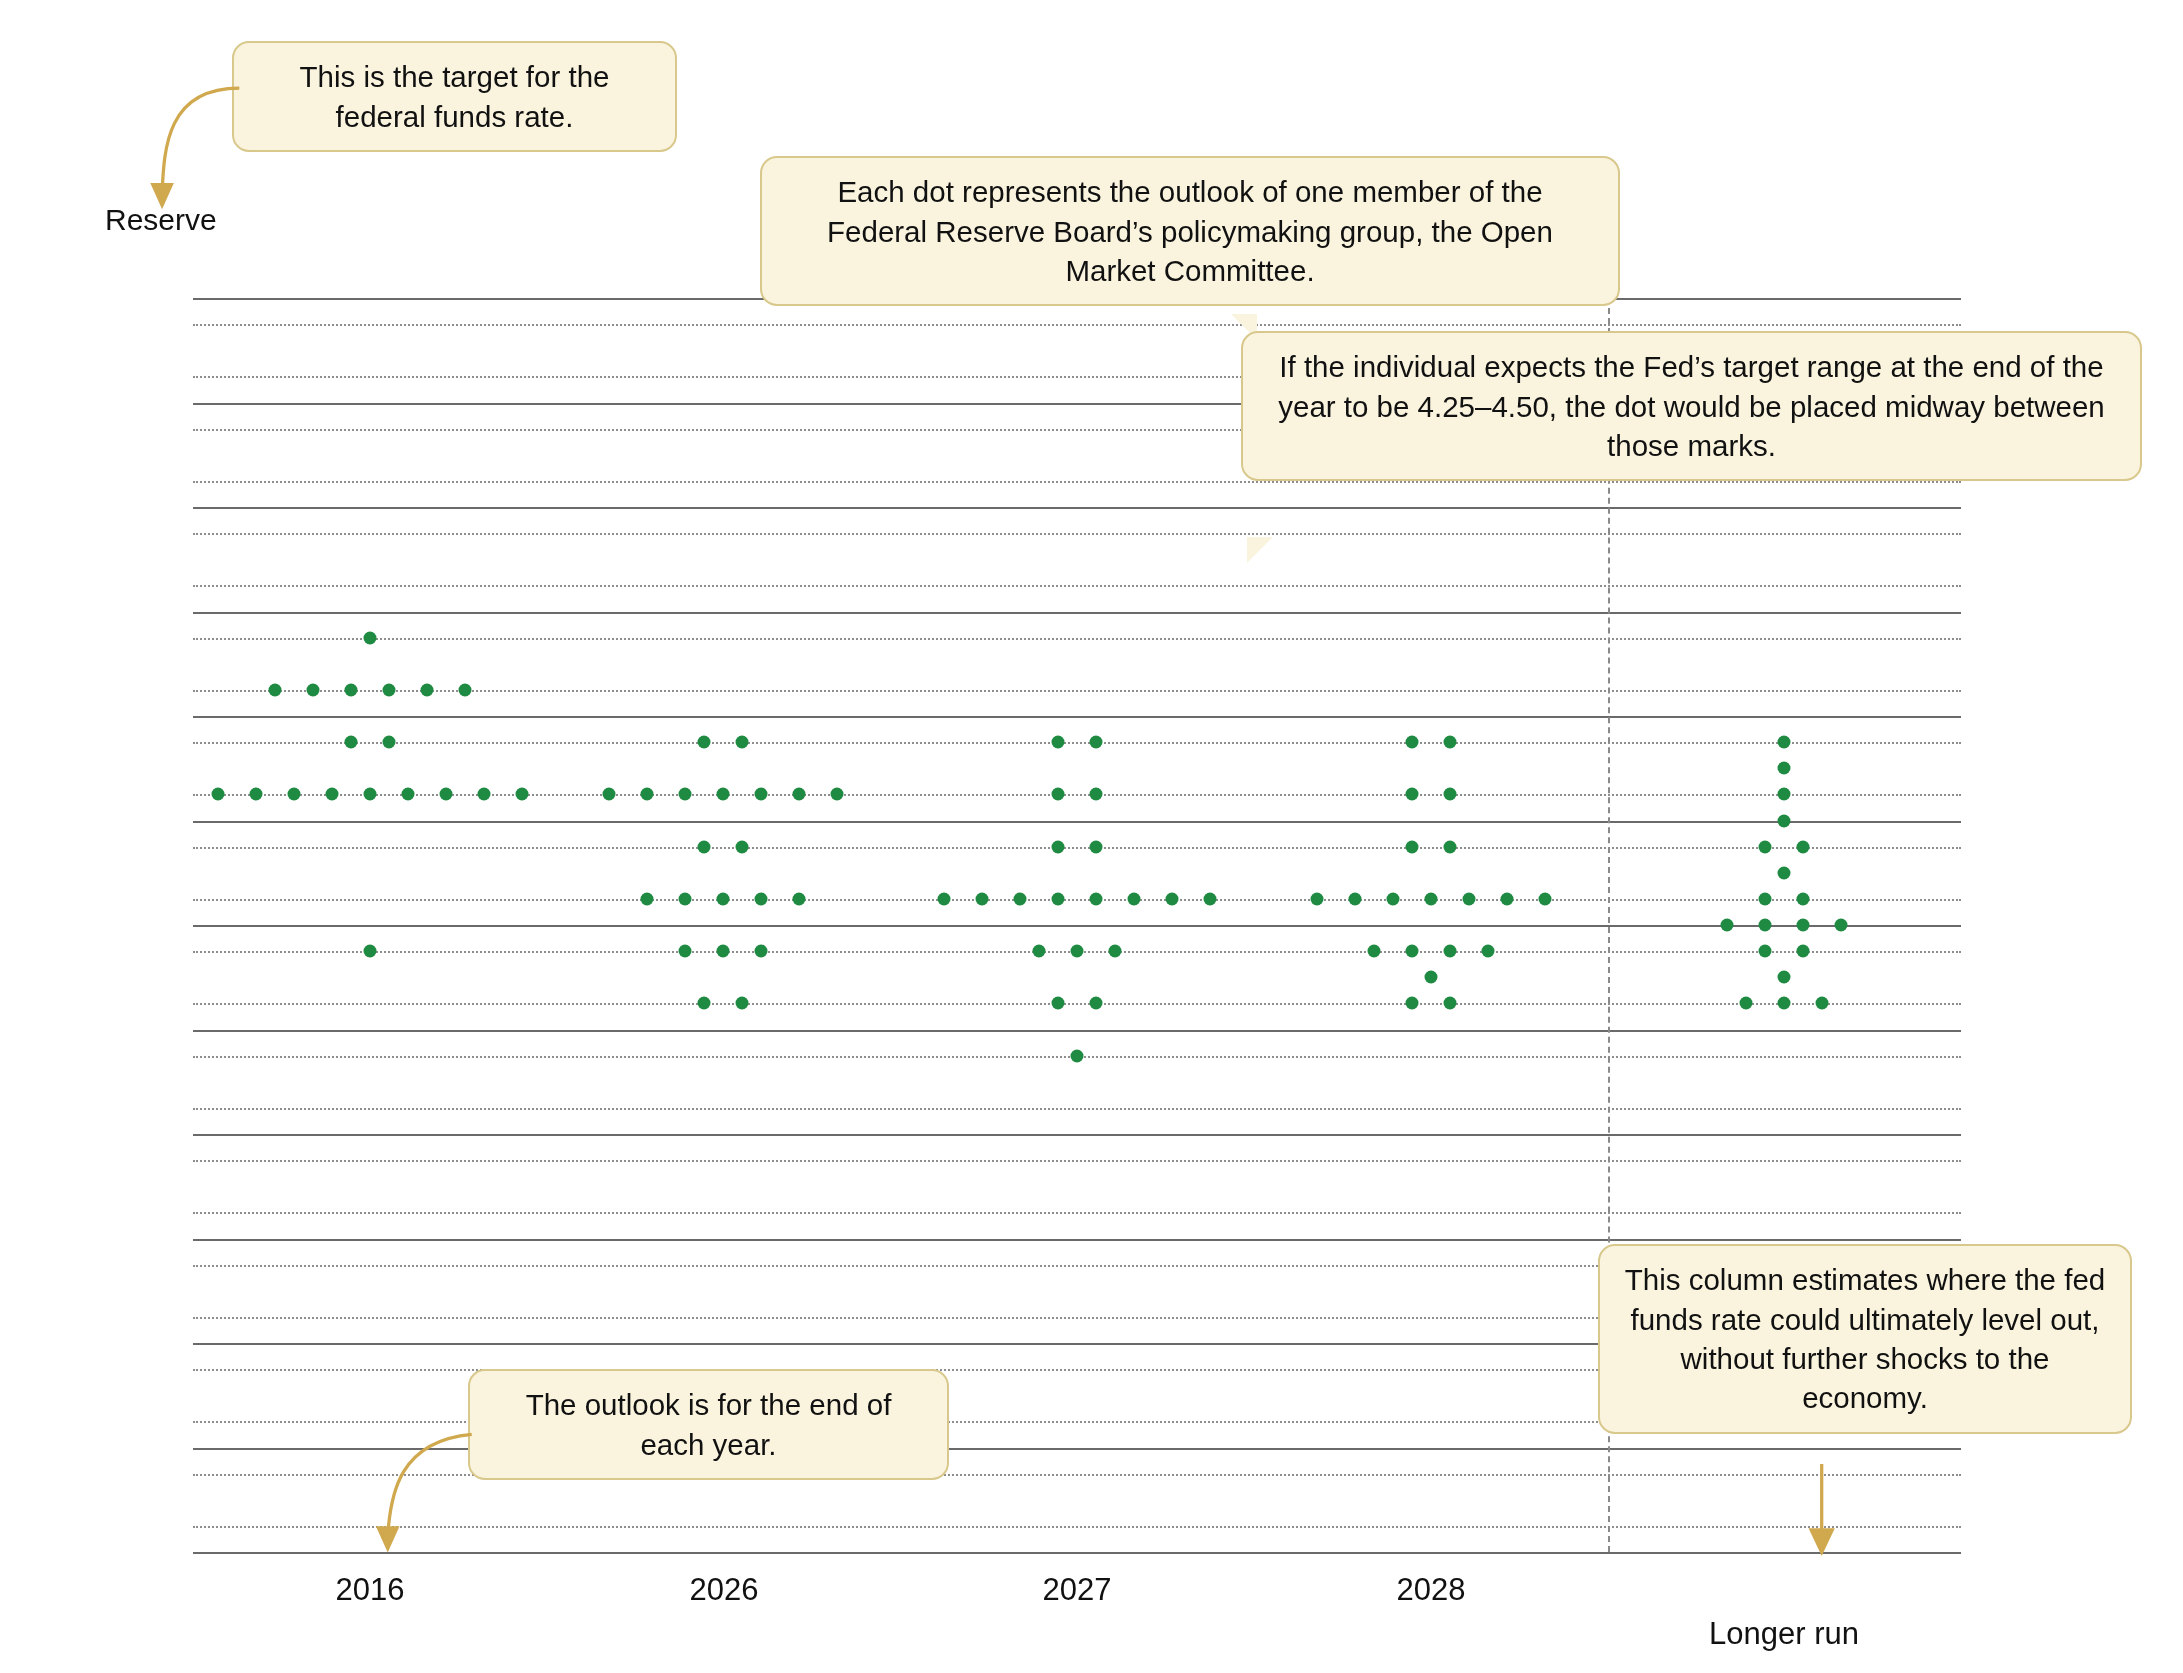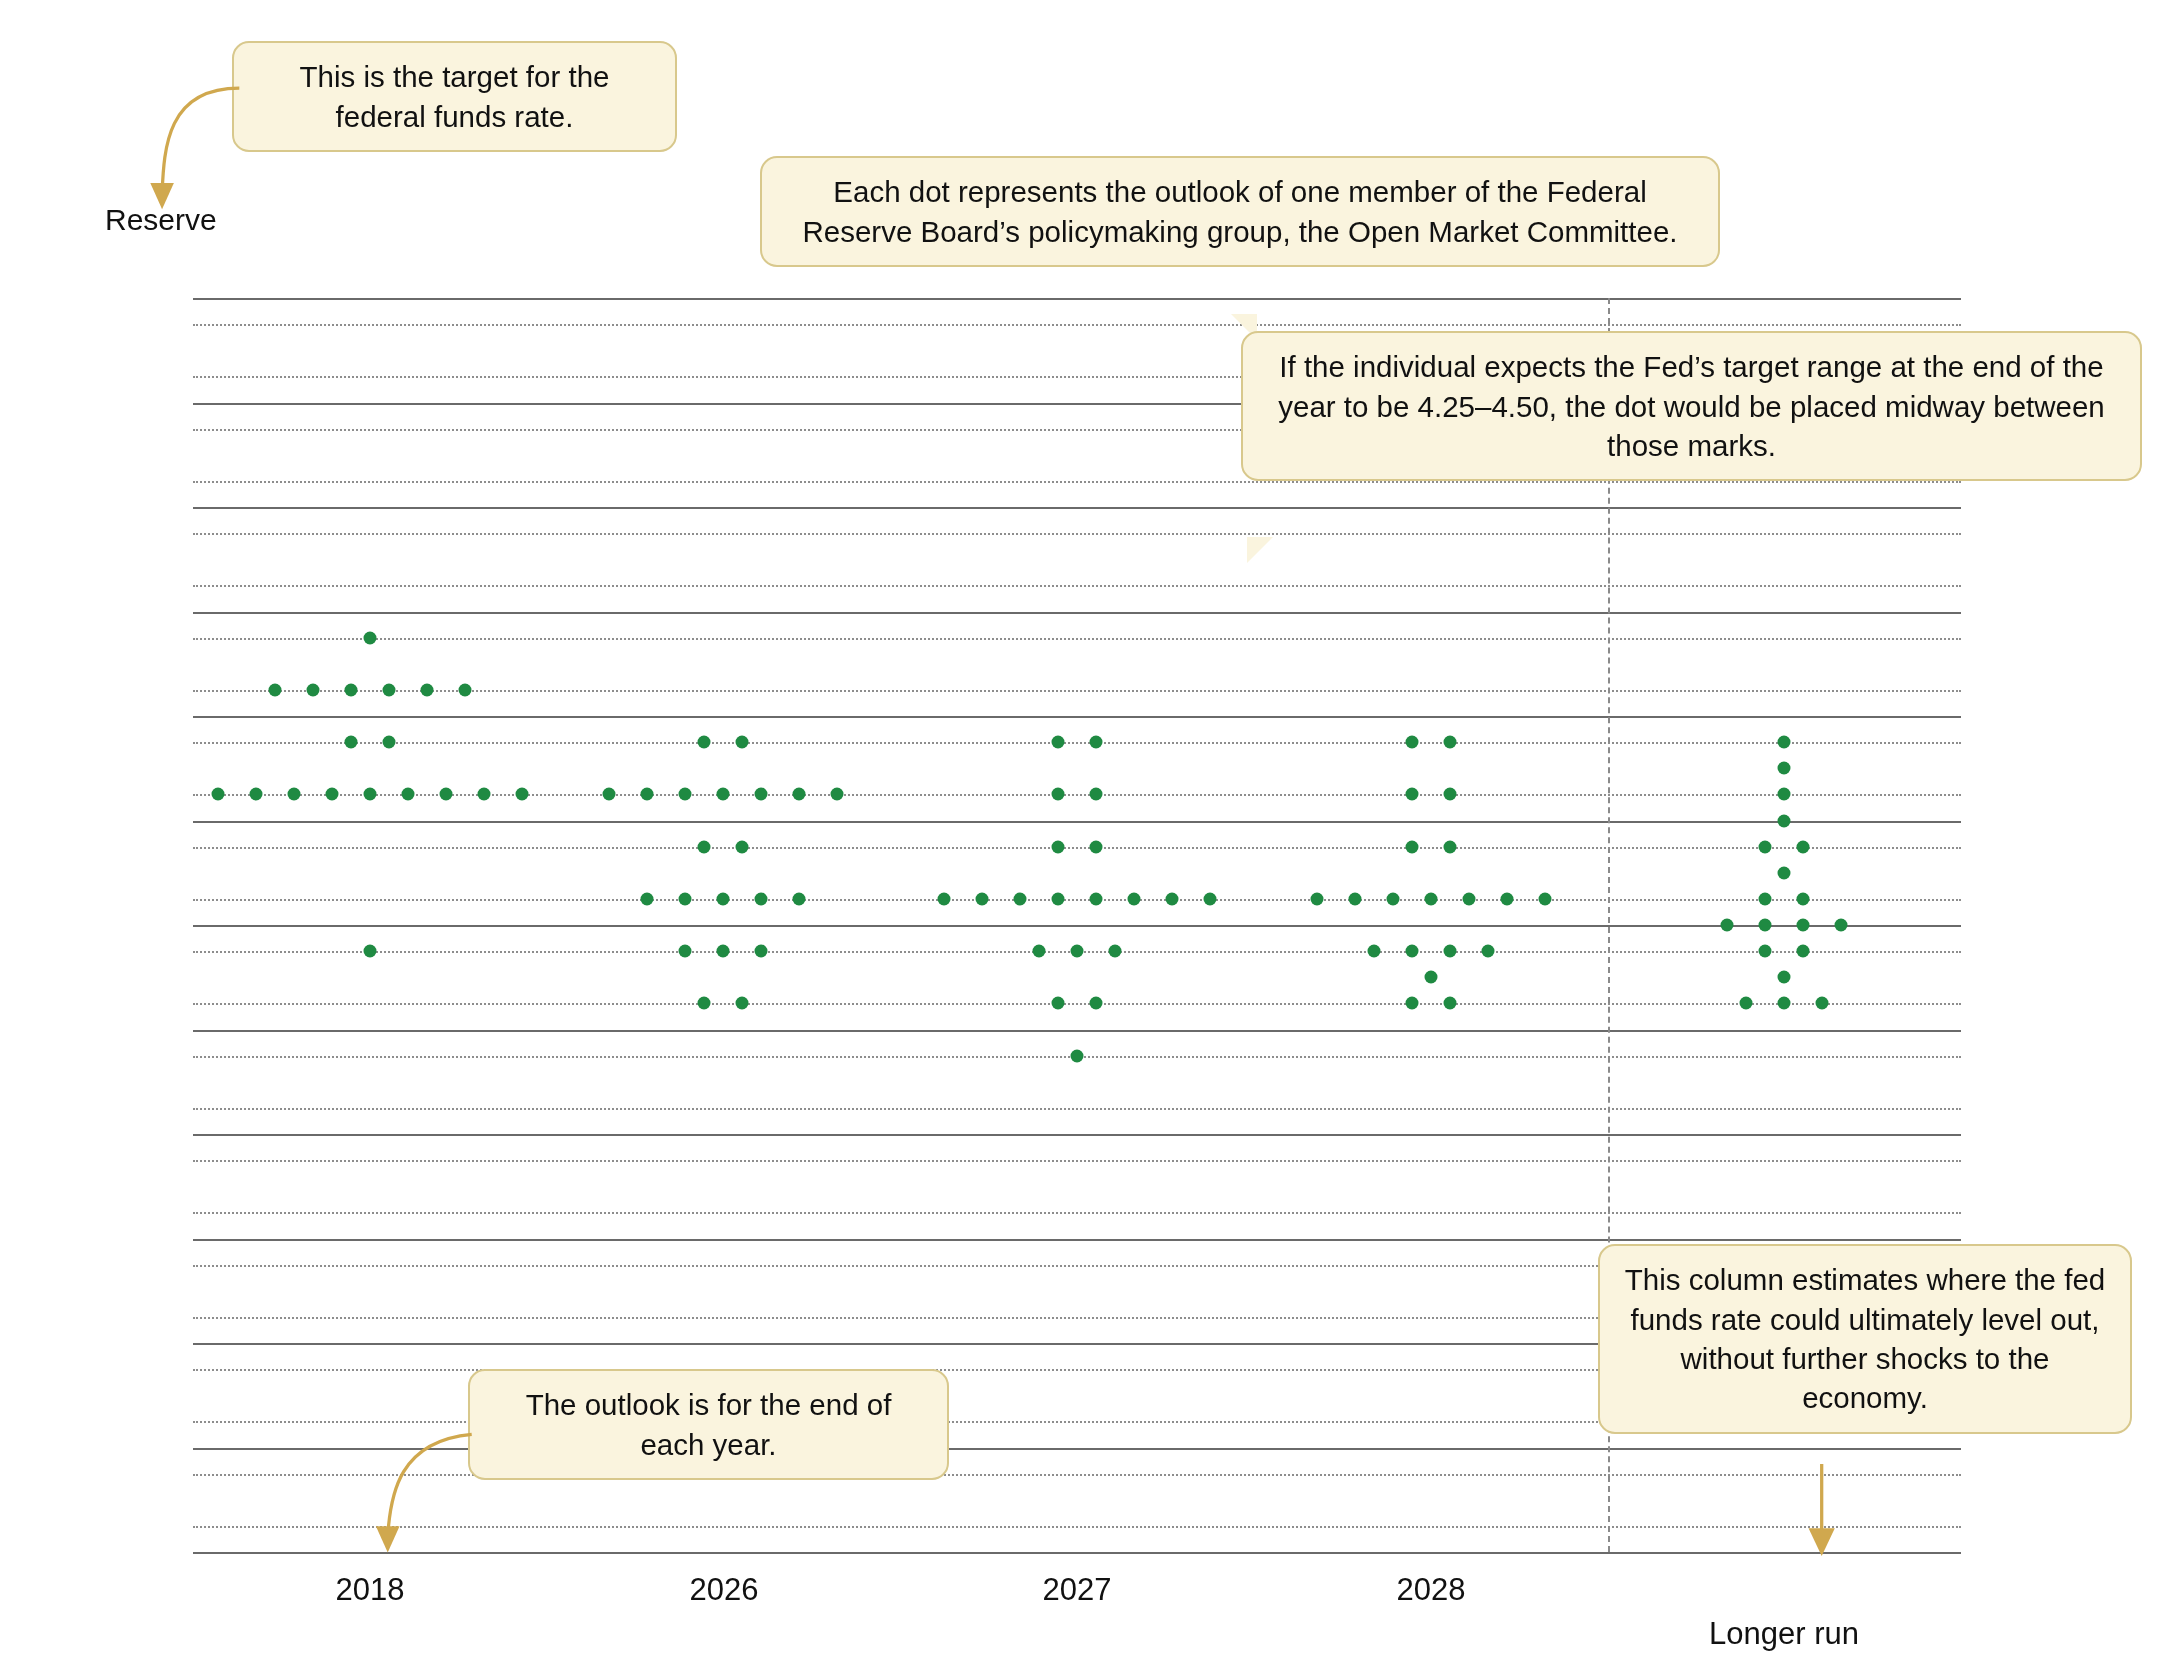--- a/index.html
+++ b/index.html
@@ -55,21 +55,21 @@
     border:2px solid #d8c88c;
     border-radius:17px;
     padding:14.4px 22px;
     font-size:29.5px;
     line-height:1.33;
     color:#111;
     text-align:center;
     box-sizing:border-box;
   }
   .c1{left:232px; top:41px;  width:445px;}
-  .c2{left:760px;top:156px; width:960px;}
+  .c2{left:760px;top:156px; width:860px;}
   .c3{left:1241px;top:331px; width:901px;}
   .c4{left:468px; top:1369px;width:481px;}
   .c5{left:1598px;top:1244px;width:534px;}
 
   
   .tail{position:absolute;width:0;height:0;}
   .t2{left:1231px;top:314px;border-left:26px solid transparent;border-right:0 solid transparent;border-top:26px solid #faf4de;}
   .t3{left:1247px;top:537px;border-right:26px solid transparent;border-top:26px solid #faf4de;}
 
   
@@ -239,19 +239,19 @@
   </svg>
   <svg class="arrow" style="left:347px;top:1395px;width:151px;height:164px;" viewBox="0 0 230 250" width="151" height="164">
     <path d="M190,60 C80,70 66,150 62,215"></path>
     <polygon points="62,240 44,200 80,200"></polygon>
   </svg>
   <svg class="arrow" style="left:1794px;top:1464px;width:79px;height:105px;" viewBox="0 0 120 160" width="79" height="105">
     <path d="M42,0 L42,110"></path>
     <polygon points="42,140 22,98 62,98"></polygon>
   </svg>
 
-<div class="xlabel" style="left: 370px;">2018</div>
+<div class="xlabel" style="left: 370px;">2016</div>
     <div class="xlabel" style="left: 724px;">2026</div>
     <div class="xlabel" style="left: 1077px;">2027</div>
     <div class="xlabel" style="left: 1431px;">2028</div>
     <div class="xlabel" style="left: 1784px; margin-top: 44px;">Longer run</div>
   </div>
 
 
 </body></html>

